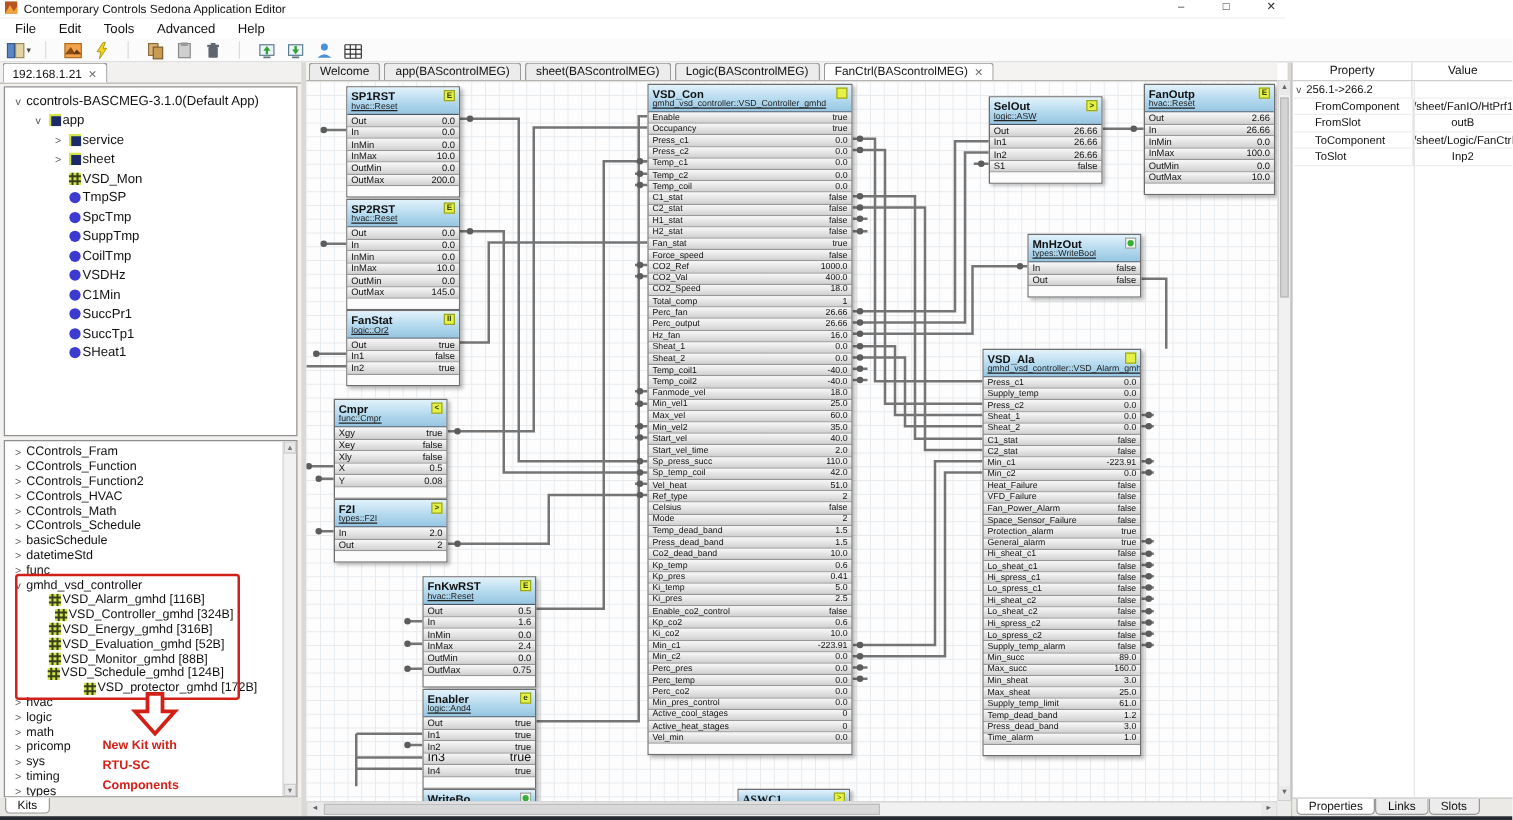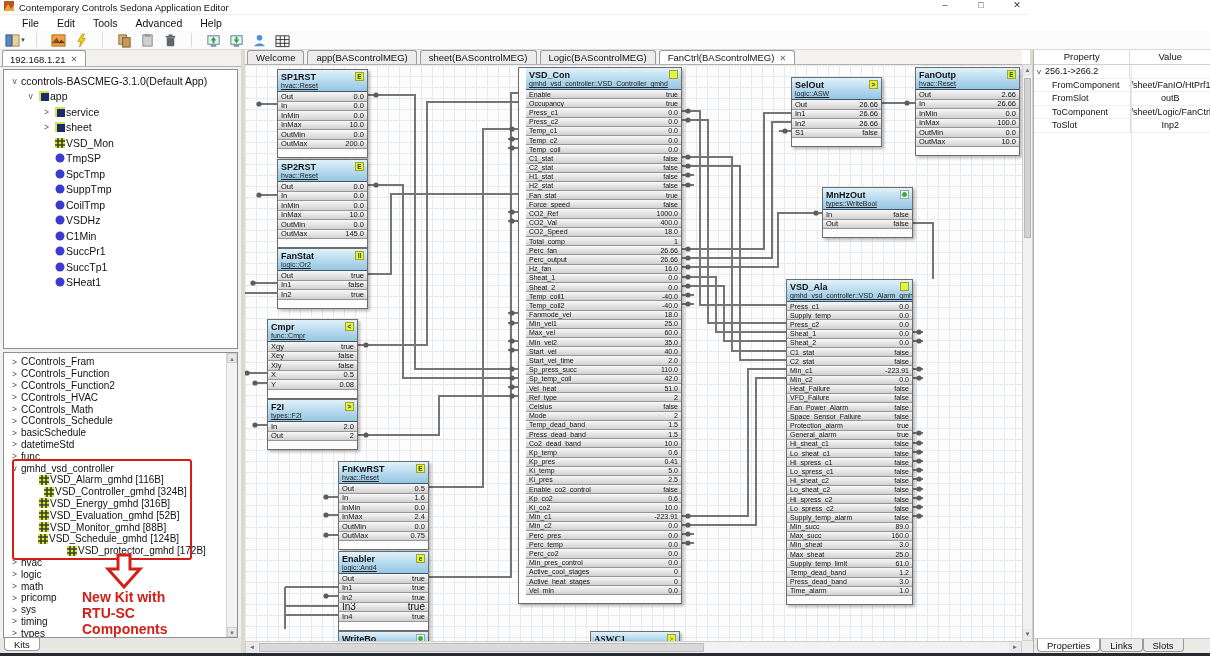--- a/index.html
+++ b/index.html
@@ -3,21 +3,21 @@
 <meta charset="utf-8">
 <style>
   * { box-sizing: border-box; margin:0; padding:0; }
   html,body { width:1210px; height:656px; overflow:hidden; }
   body { font-family:"Liberation Sans", sans-serif; background:#fff; position:relative; color:#111; }
 
   
   #titlebar { position:absolute; left:0; top:0; width:1028px; height:15px; background:#fff; display:flex; align-items:center; gap:5px; padding-left:4px; font-size:9.5px; border-bottom:1px solid #eee;}
   #wincontrols { position:absolute; right:4px; top:0; display:flex; gap:22px; font-size:9px; color:#333; }
   #wincontrols span { cursor:default; width:14px; text-align:center; }
-  #menubar { position:absolute; left:0; top:15px; width:1210px; height:16px; display:flex; align-items:center; gap:4px; padding-left:15px; font-size:10.5px; background:#fff; }
+  #menubar { position:absolute; left:0; top:15px; width:1210px; height:16px; display:flex; align-items:center; gap:4px; padding-left:5px; font-size:10.5px; background:#fff; }
   .menu-item { padding:1px 7px; }
   #toolbar { position:absolute; left:0; top:31px; width:1210px; height:19px; display:flex; align-items:center; gap:3px; padding-left:5px; background:#fbfbfb; border-bottom:1px solid #d9d9d9; }
   .tbtn { display:inline-flex; align-items:center; width:20px; height:17px; justify-content:center; }
   .tbtn svg { width:15px; height:15px; }
   .caret { font-size:7px; color:#444; margin-left:1px; }
   .tsep { width:9px; height:14px; border-left:1px solid #dcdcdc; margin-left:8px; }
   #bottombar { position:absolute; left:0; top:653px; width:1210px; height:3px; background:#272b31; }
 
   
   #leftpanel { position:absolute; left:0; top:50px; width:241px; height:604px; background:#f2f1ef; }
@@ -25,21 +25,21 @@
   .tab { font-size:9.5px; padding:1px 7px 0 7px; border:1px solid #9a9a9a; border-bottom:none; border-radius:3px 3px 0 0; background:#ececec; display:flex; align-items:center; gap:5px; height:16px; white-space:nowrap; }
   .tab.active { background:#fff; }
   .tab .x { color:#666; font-size:8.5px; }
   #treepanel { position:absolute; left:3px; top:19px; width:235px; height:280px; background:#fff; border:1px solid #8f8f8f; overflow:hidden; padding-top:3px; }
   .trow { display:flex; align-items:center; height:15.5px; font-size:10.5px; white-space:nowrap; }
   .texp { width:13px; text-align:center; color:#555; font-size:8.5px; }
   .ticon { width:13px; display:inline-flex; justify-content:center; }
   #kitspanel { position:absolute; left:3px; top:302px; width:235px; height:286px; background:#fff; border:1px solid #8f8f8f; overflow:hidden; padding-top:3px; }
   .krow { display:flex; align-items:center; height:11.8px; font-size:10px; white-space:nowrap; }
   #redbox { position:absolute; border:2.5px solid #d22018; border-radius:3px; pointer-events:none; }
-  #annotation-text { position:absolute; font-weight:bold; color:#d22018; font-size:14px; line-height:16px; }
+  #annotation-text { position:absolute; font-weight:bold; color:#d22018; font-size:10px; line-height:16px; }
   #kits-tab-row { position:absolute; left:0; top:588px; width:241px; height:16px; display:flex; padding-left:4px; background:#e9e7e3; }
   .btab { font-size:9.5px; padding:0 9px; border:1px solid #9a9a9a; border-top:none; border-radius:0 0 4px 4px; background:#ececec; height:13px; display:flex; align-items:center; }
   .btab.active { background:#fff; }
   .panel-scroll { position:absolute; right:0; top:0; width:11px; height:100%; background:#f2f2f2; border-left:1px solid #d5d5d5; font-size:6px; color:#777; text-align:center; }
   .panel-scroll .sa { display:block; height:10px; line-height:10px; background:#e8e8e8; border:1px solid #cfcfcf; }
   .panel-scroll .sa.bot { position:absolute; bottom:0; left:0; right:0; }
 
   
   .vsplit { position:absolute; top:50px; height:604px; background:#dcd9d4; }
 
@@ -830,21 +830,21 @@
       <div class="block" style="left: 93px; top: 566px; width: 91px;">
         <div class="b-hd">
           <div class="b-t1">
             <span class="b-title">WriteBo</span>
             <span class="bi dotI">
               <i></i>
             </span>
           </div>
         </div>
       </div>
-      <div class="block" style="left: 273px; top: 2px; width: 164px; padding-left: 7px;">
+      <div class="block" style="left: 273px; top: 2px; width: 164px;">
         <div class="b-hd">
           <div class="b-t1">
             <span class="b-title">VSD_Con</span>
             <span class="bi"></span>
           </div>
           <div class="b-type">gmhd_vsd_controller::VSD_Controller_gmhd</div>
         </div>
         <div class="brow" style="height: 9.2px; font-size: 7px;">
           <span>Enable</span>
           <span>true</span>

